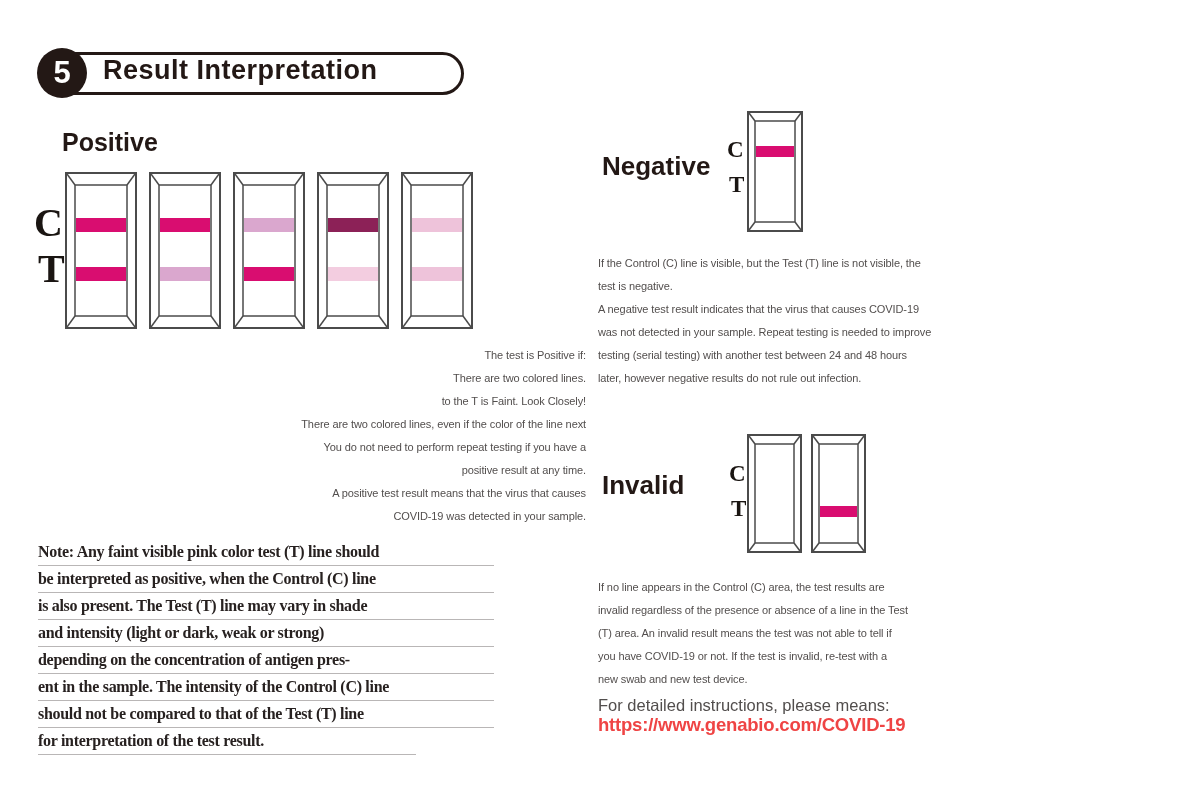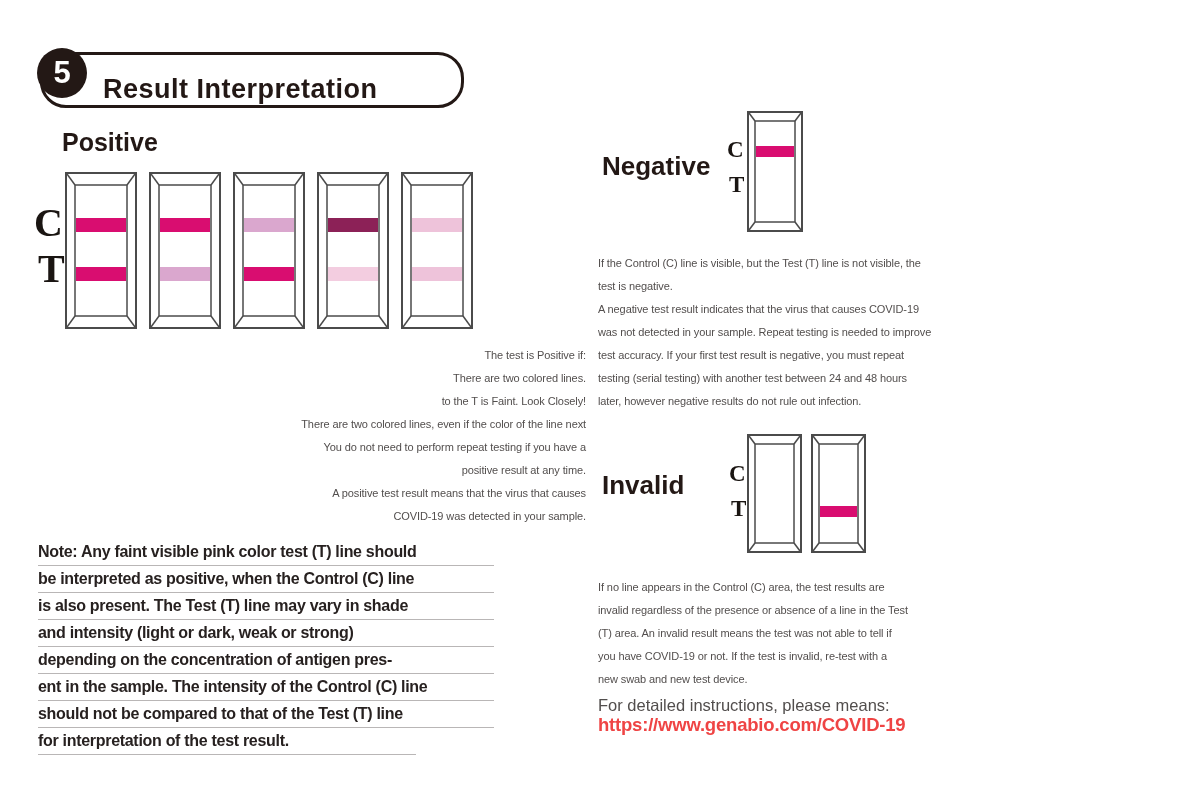--- a/index.html
+++ b/index.html
@@ -5,23 +5,23 @@
   html,body{margin:0;padding:0;background:#ffffff;}
   #canvas{
     position:relative;width:1200px;height:790px;background:#ffffff;
     font-family:"Liberation Sans", sans-serif;overflow:hidden;
     color:var(--ink,#231815);
   }
   .abs{position:absolute;}
 
   
   .pill{
-    left:40px;top:52px;width:424px;height:56px;
+    left:40px;top:52px;width:424px;height:43px;
     border:3.5px solid var(--ink,#231815);border-radius:26px;
-    display:flex;align-items:flex-end;box-sizing:border-box;
+    display:flex;align-items:flex-start;box-sizing:border-box;
   }
   .pill-title{
     padding-left:60px;font-size:27px;font-weight:bold;letter-spacing:0.5px;
     color:var(--ink,#231815);white-space:nowrap;
   }
   .badge{
     left:37px;top:48px;width:50px;height:50px;border-radius:50%;
     background:var(--ink,#231815);color:#ffffff;font-size:31px;font-weight:bold;
     display:flex;align-items:center;justify-content:center;
   }
@@ -38,20 +38,21 @@
   .cassette-row{display:flex;gap:12px;}
   .cassette{font-size:0;line-height:0;}
 
   .body-text{font-size:11px;line-height:23px;color:var(--body,#524e4d);letter-spacing:-0.1px;}
   .body-text div{white-space:nowrap;height:23px;}
 
   .note{font-size:16px;font-weight:bold;letter-spacing:-0.3px;color:#272120;}
   .note div{
     height:26px;line-height:26px;white-space:nowrap;
     border-bottom:1px solid var(--underline,#b9b6b6);
+    font-family:Liberation Serif, serif;
   }
   .note div:last-child{width:83%;}
 
   .footer-visit{font-size:16.5px;line-height:20px;color:var(--body,#524e4d);white-space:nowrap;}
   .footer-url{font-size:18.5px;font-weight:bold;color:#ef4444;letter-spacing:-0.2px;white-space:nowrap;}
 </style>
 </head>
 <body>
 
 <div id="canvas" style="--ink: #231815; --body: #524e4d; --underline: #b9b6b6;">
@@ -153,21 +154,20 @@
         <line x1="54" y1="119" x2="48" y2="111" stroke="#4b4b4b" stroke-width="1.5"></line>
         <rect x="9" y="35" width="38" height="11" fill="#d90d70"></rect>
         <rect x="8" y="10" width="40" height="101" fill="none" stroke="#4b4b4b" stroke-width="1.5"></rect>
       </svg></div>
 
   <div class="abs body-text" style="left:598px;top:252px;width:592px;">
       <div>If the Control (C) line is visible, but the Test (T) line is not visible, the</div>
       <div>test is negative.</div>
       <div>A negative test result indicates that the virus that causes COVID-19</div>
       <div>was not detected in your sample. Repeat testing is needed to improve</div>
-      <div>test accuracy. If your first test result is negative, you must repeat</div>
       <div>testing (serial testing) with another test between 24 and 48 hours</div>
       <div>later, however negative results do not rule out infection.</div>
     </div>
 
   <div class="abs heading h-inv">Invalid</div>
   <div class="abs ct ct-sm" style="left:729px;top:462px;">C</div>
   <div class="abs ct ct-sm" style="left:731px;top:497px;">T</div>
   <div class="abs cassette-row" style="left:747px;top:434px;gap:9px;">
     <span class="cassette"><svg width="55" height="119" viewBox="0 0 55 119" xmlns="http://www.w3.org/2000/svg">
           <rect x="1" y="1" width="53" height="117" fill="#ffffff" stroke="#4b4b4b" stroke-width="2"></rect>

